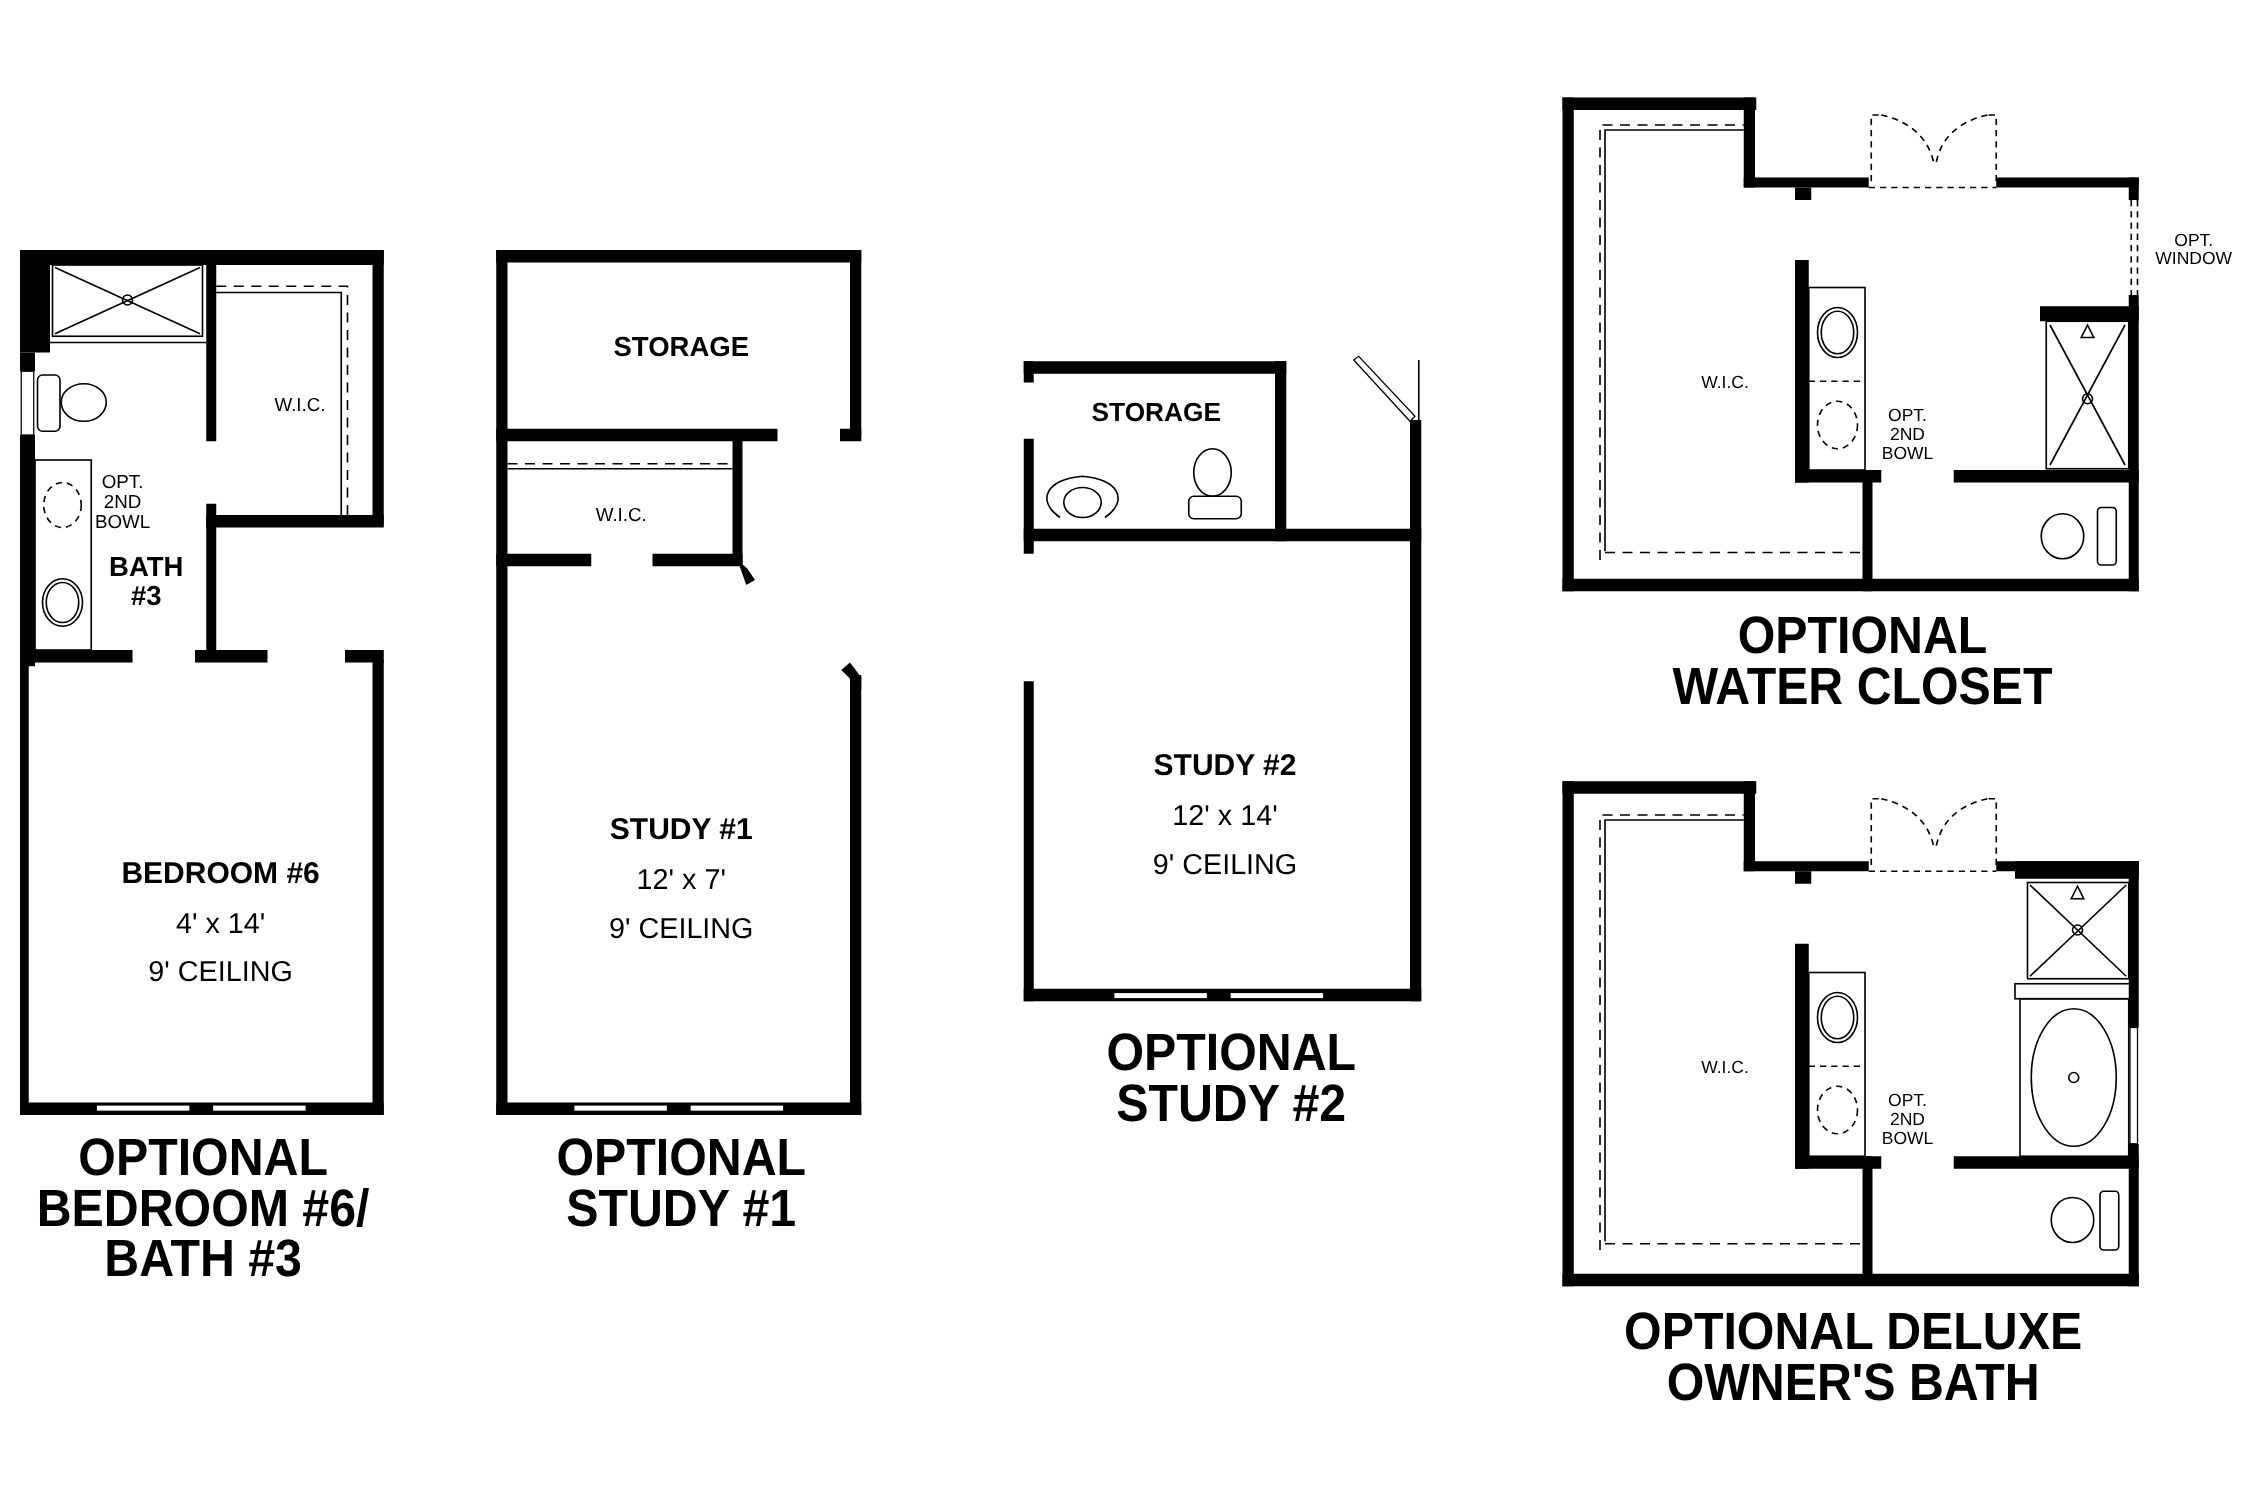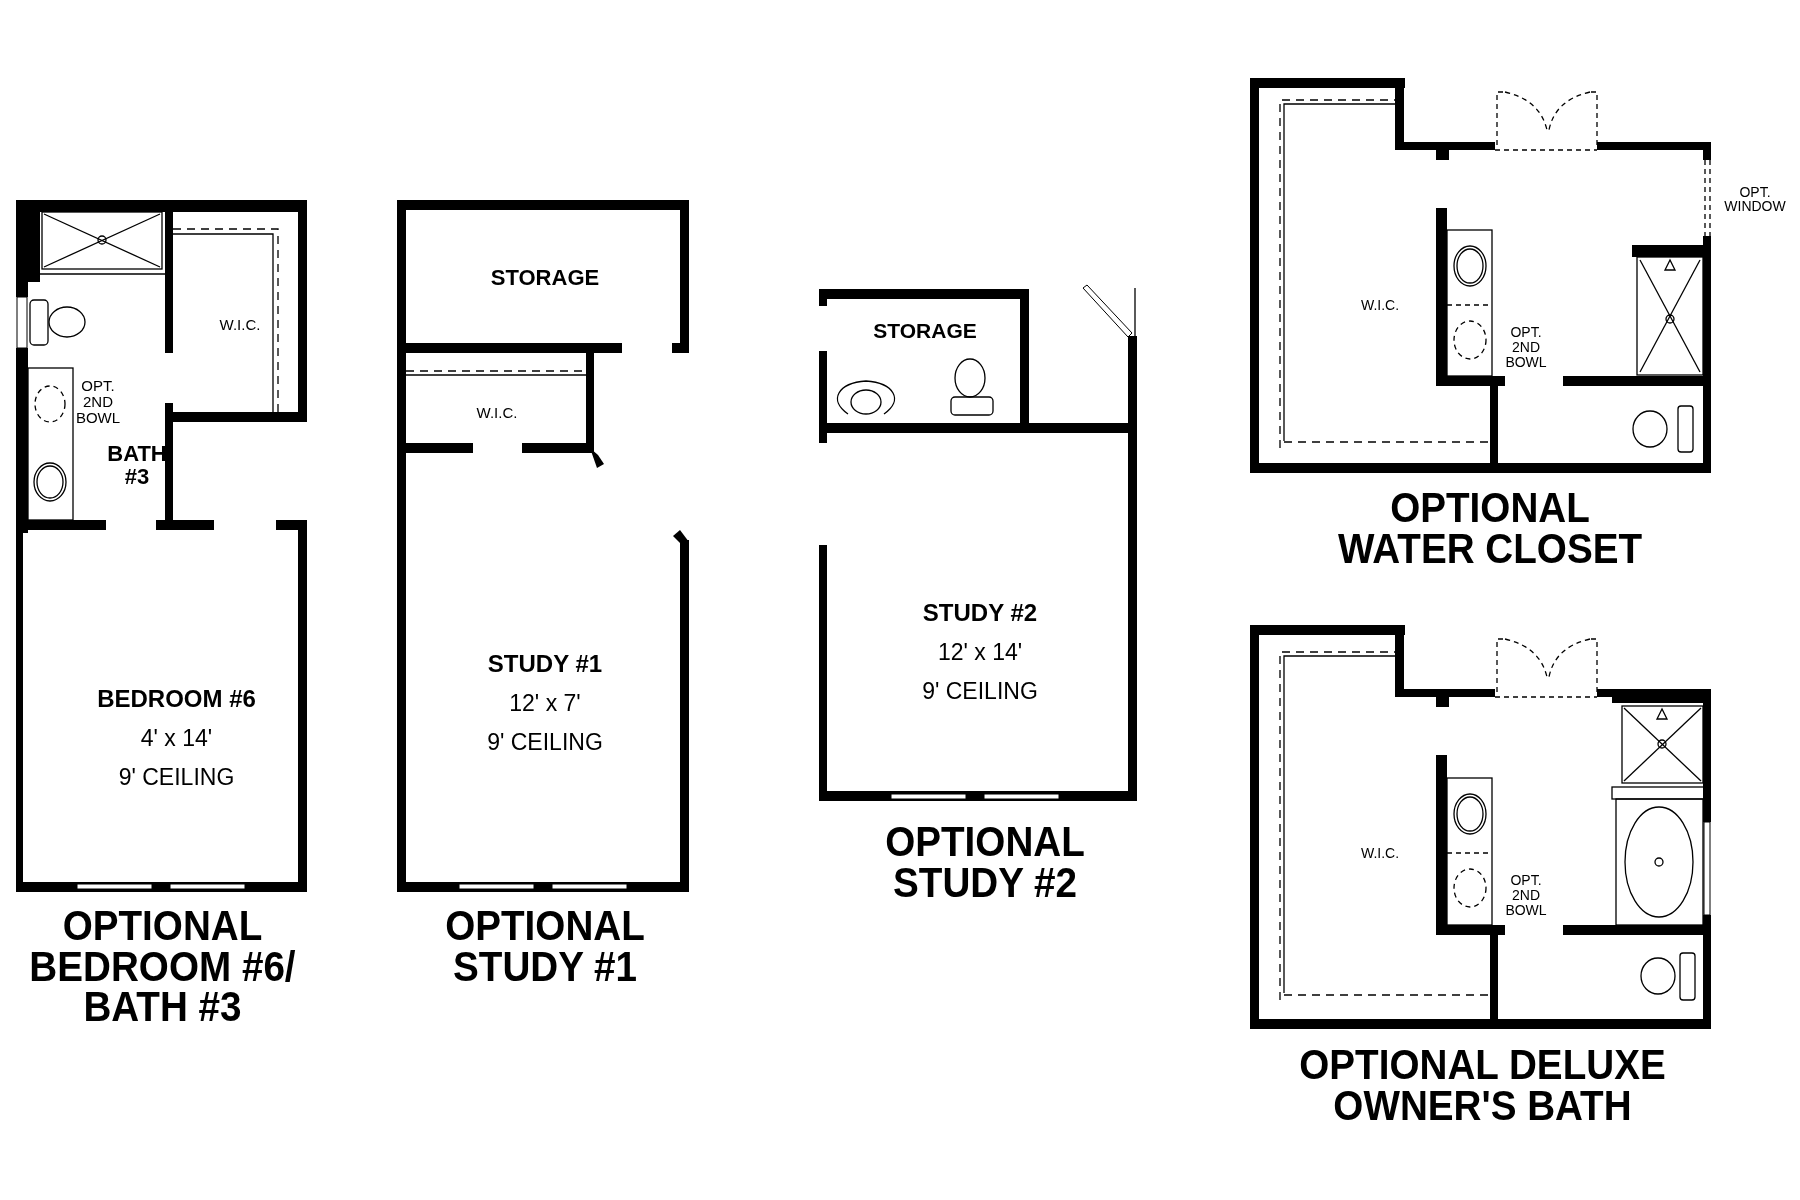--- a/index.html
+++ b/index.html
@@ -10,21 +10,21 @@
   .thin { fill: none; stroke: #000; stroke-width: 1.3; }
   .dash { fill: none; stroke: #000; stroke-width: 1.3; stroke-dasharray: 8 6; }
   .dash-s { fill: none; stroke: #000; stroke-width: 1.3; stroke-dasharray: 5 4; }
   .win { fill: #fff; stroke: #000; stroke-width: 1; }
   .lbl { position: absolute; text-align: center; white-space: pre-line; line-height: 1; }
   .room-name { font-weight: bold; font-size: 24px; }
   .room-dim { font-size: 23px; }
   .small { font-size: 15px; line-height: 1.08; }
   .tiny { font-size: 14px; }
   .title { font-weight: bold; font-size: 42px; line-height: 0.97; transform: scaleX(0.92); transform-origin: center top; }
-  .bath-lbl { font-weight: bold; font-size: 22px; line-height: 1.05; margin-left: 20px; }
+  .bath-lbl { font-weight: bold; font-size: 22px; line-height: 1.05; }
 </style>
 </head>
 <body>
 
 <svg id="plan-svg" viewBox="0 0 1800 1200" xmlns="http://www.w3.org/2000/svg">
 
   <g>
 
     <rect class="wall" x="16" y="200" width="291" height="12"></rect>
 

